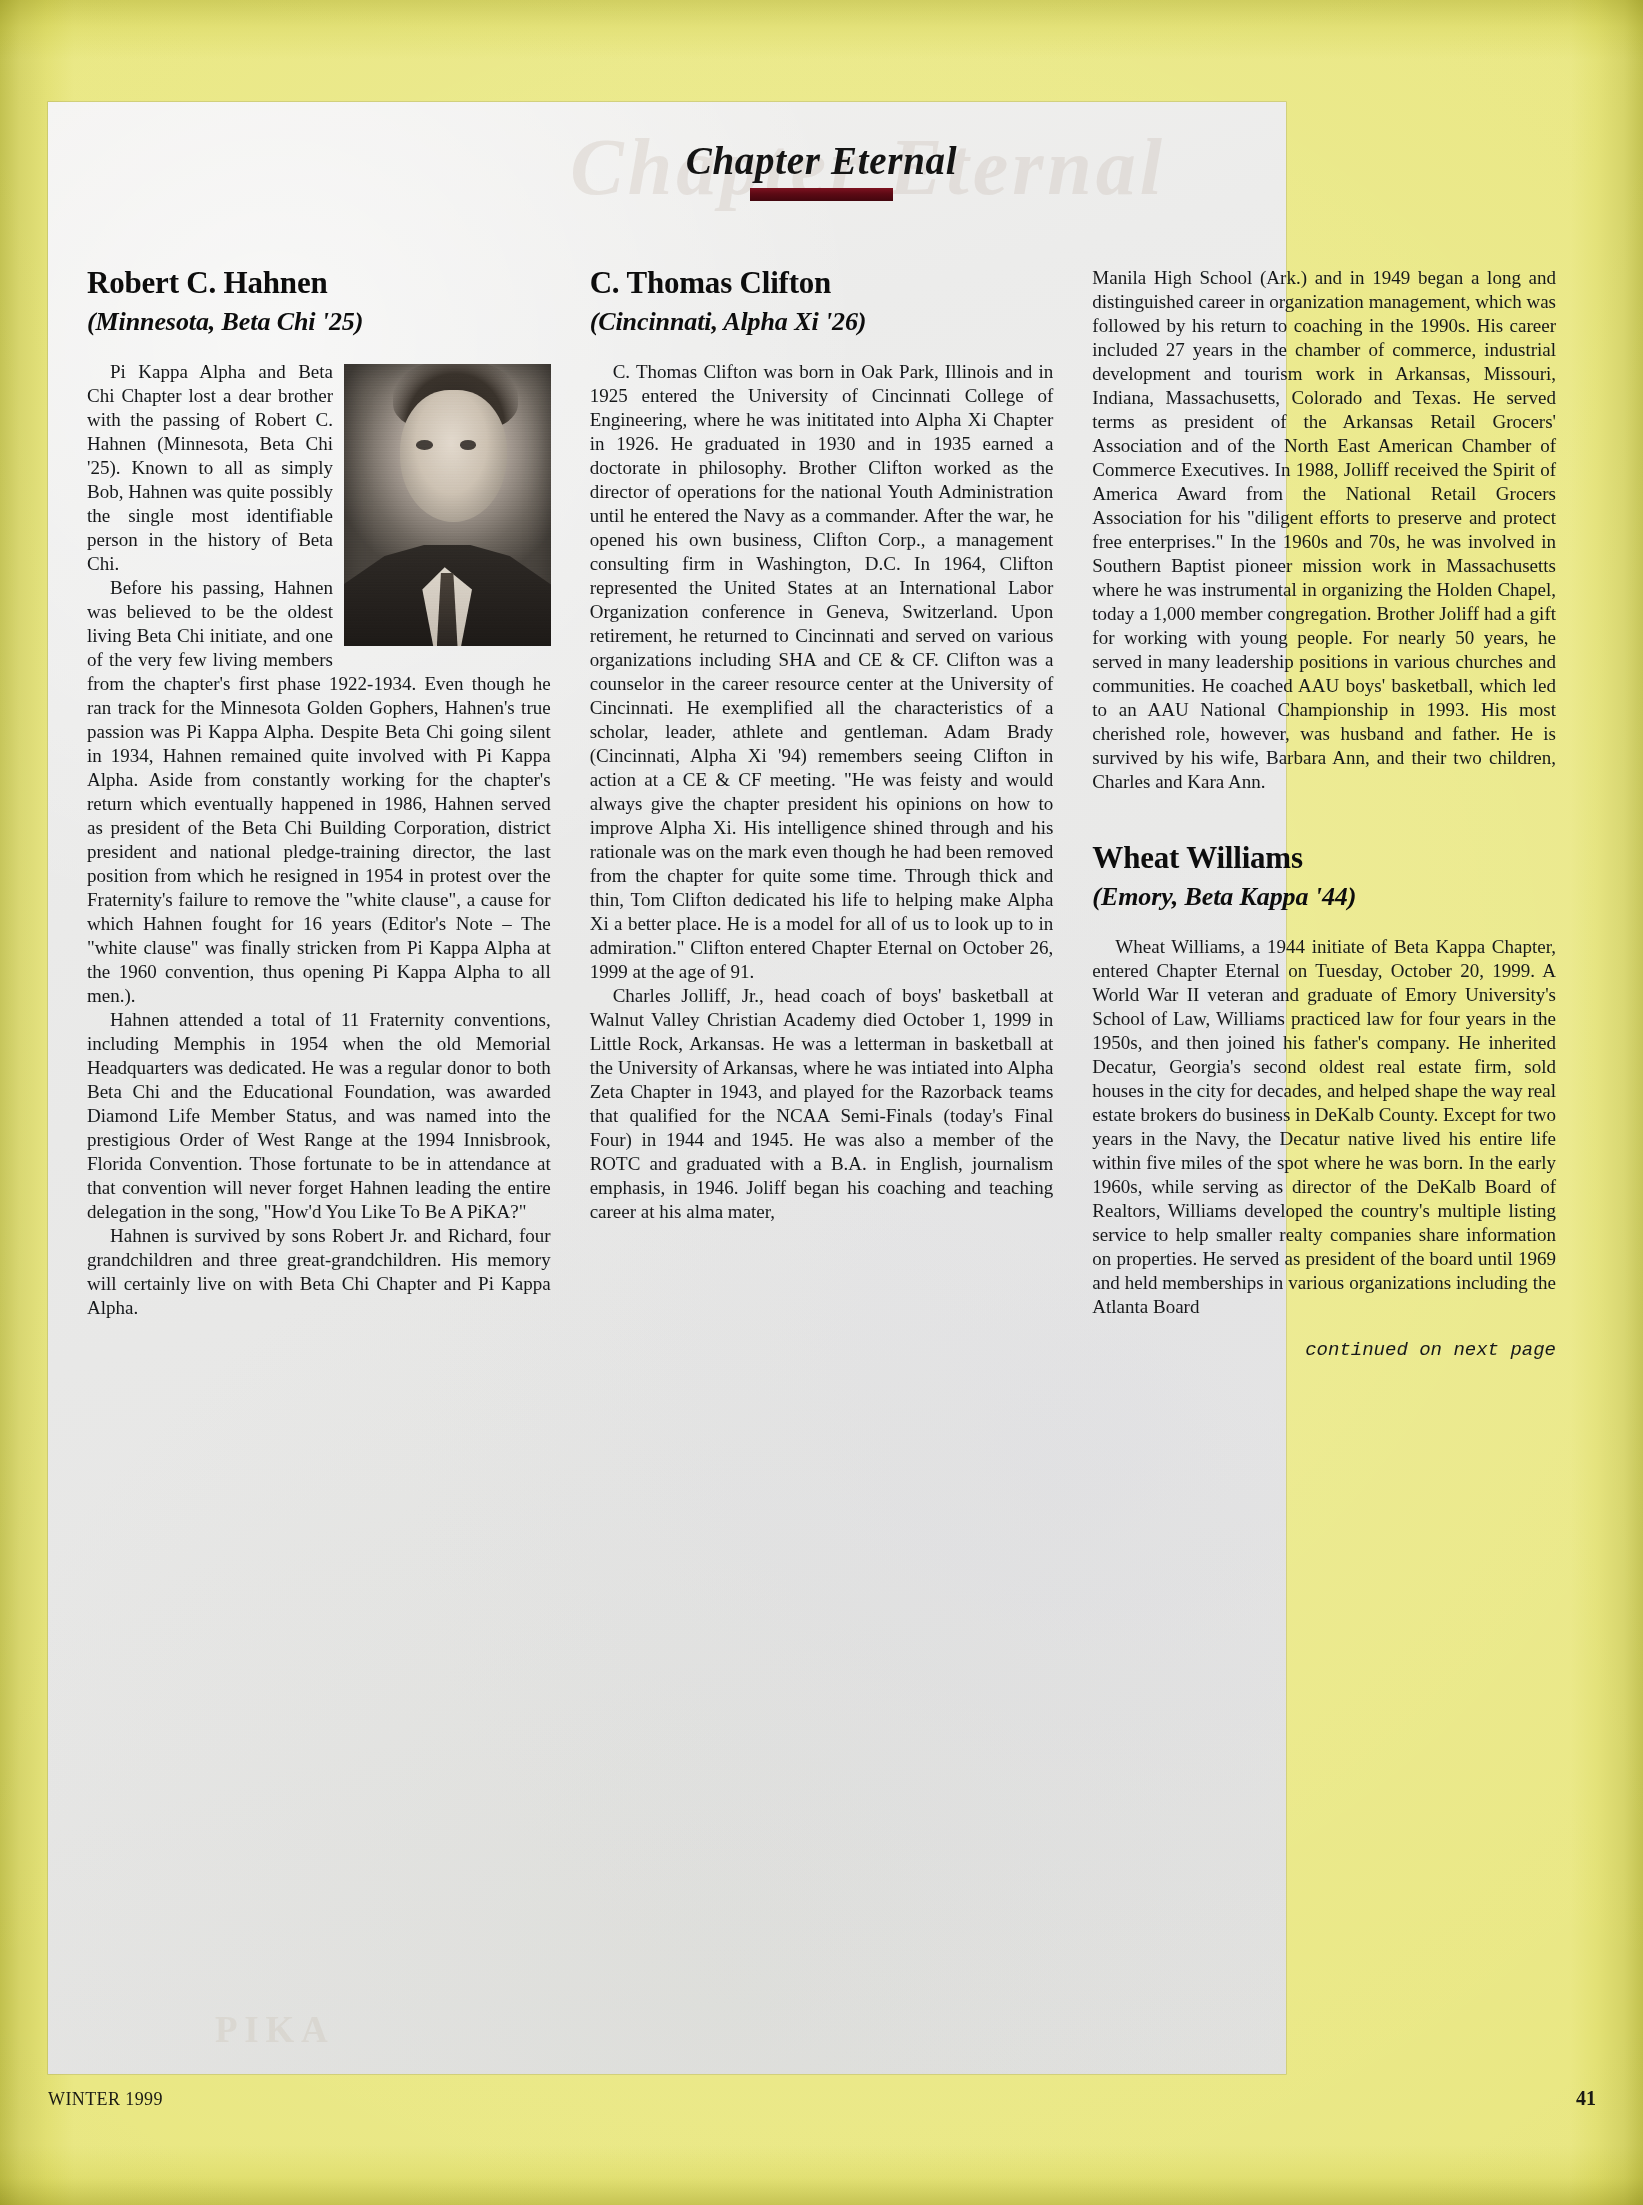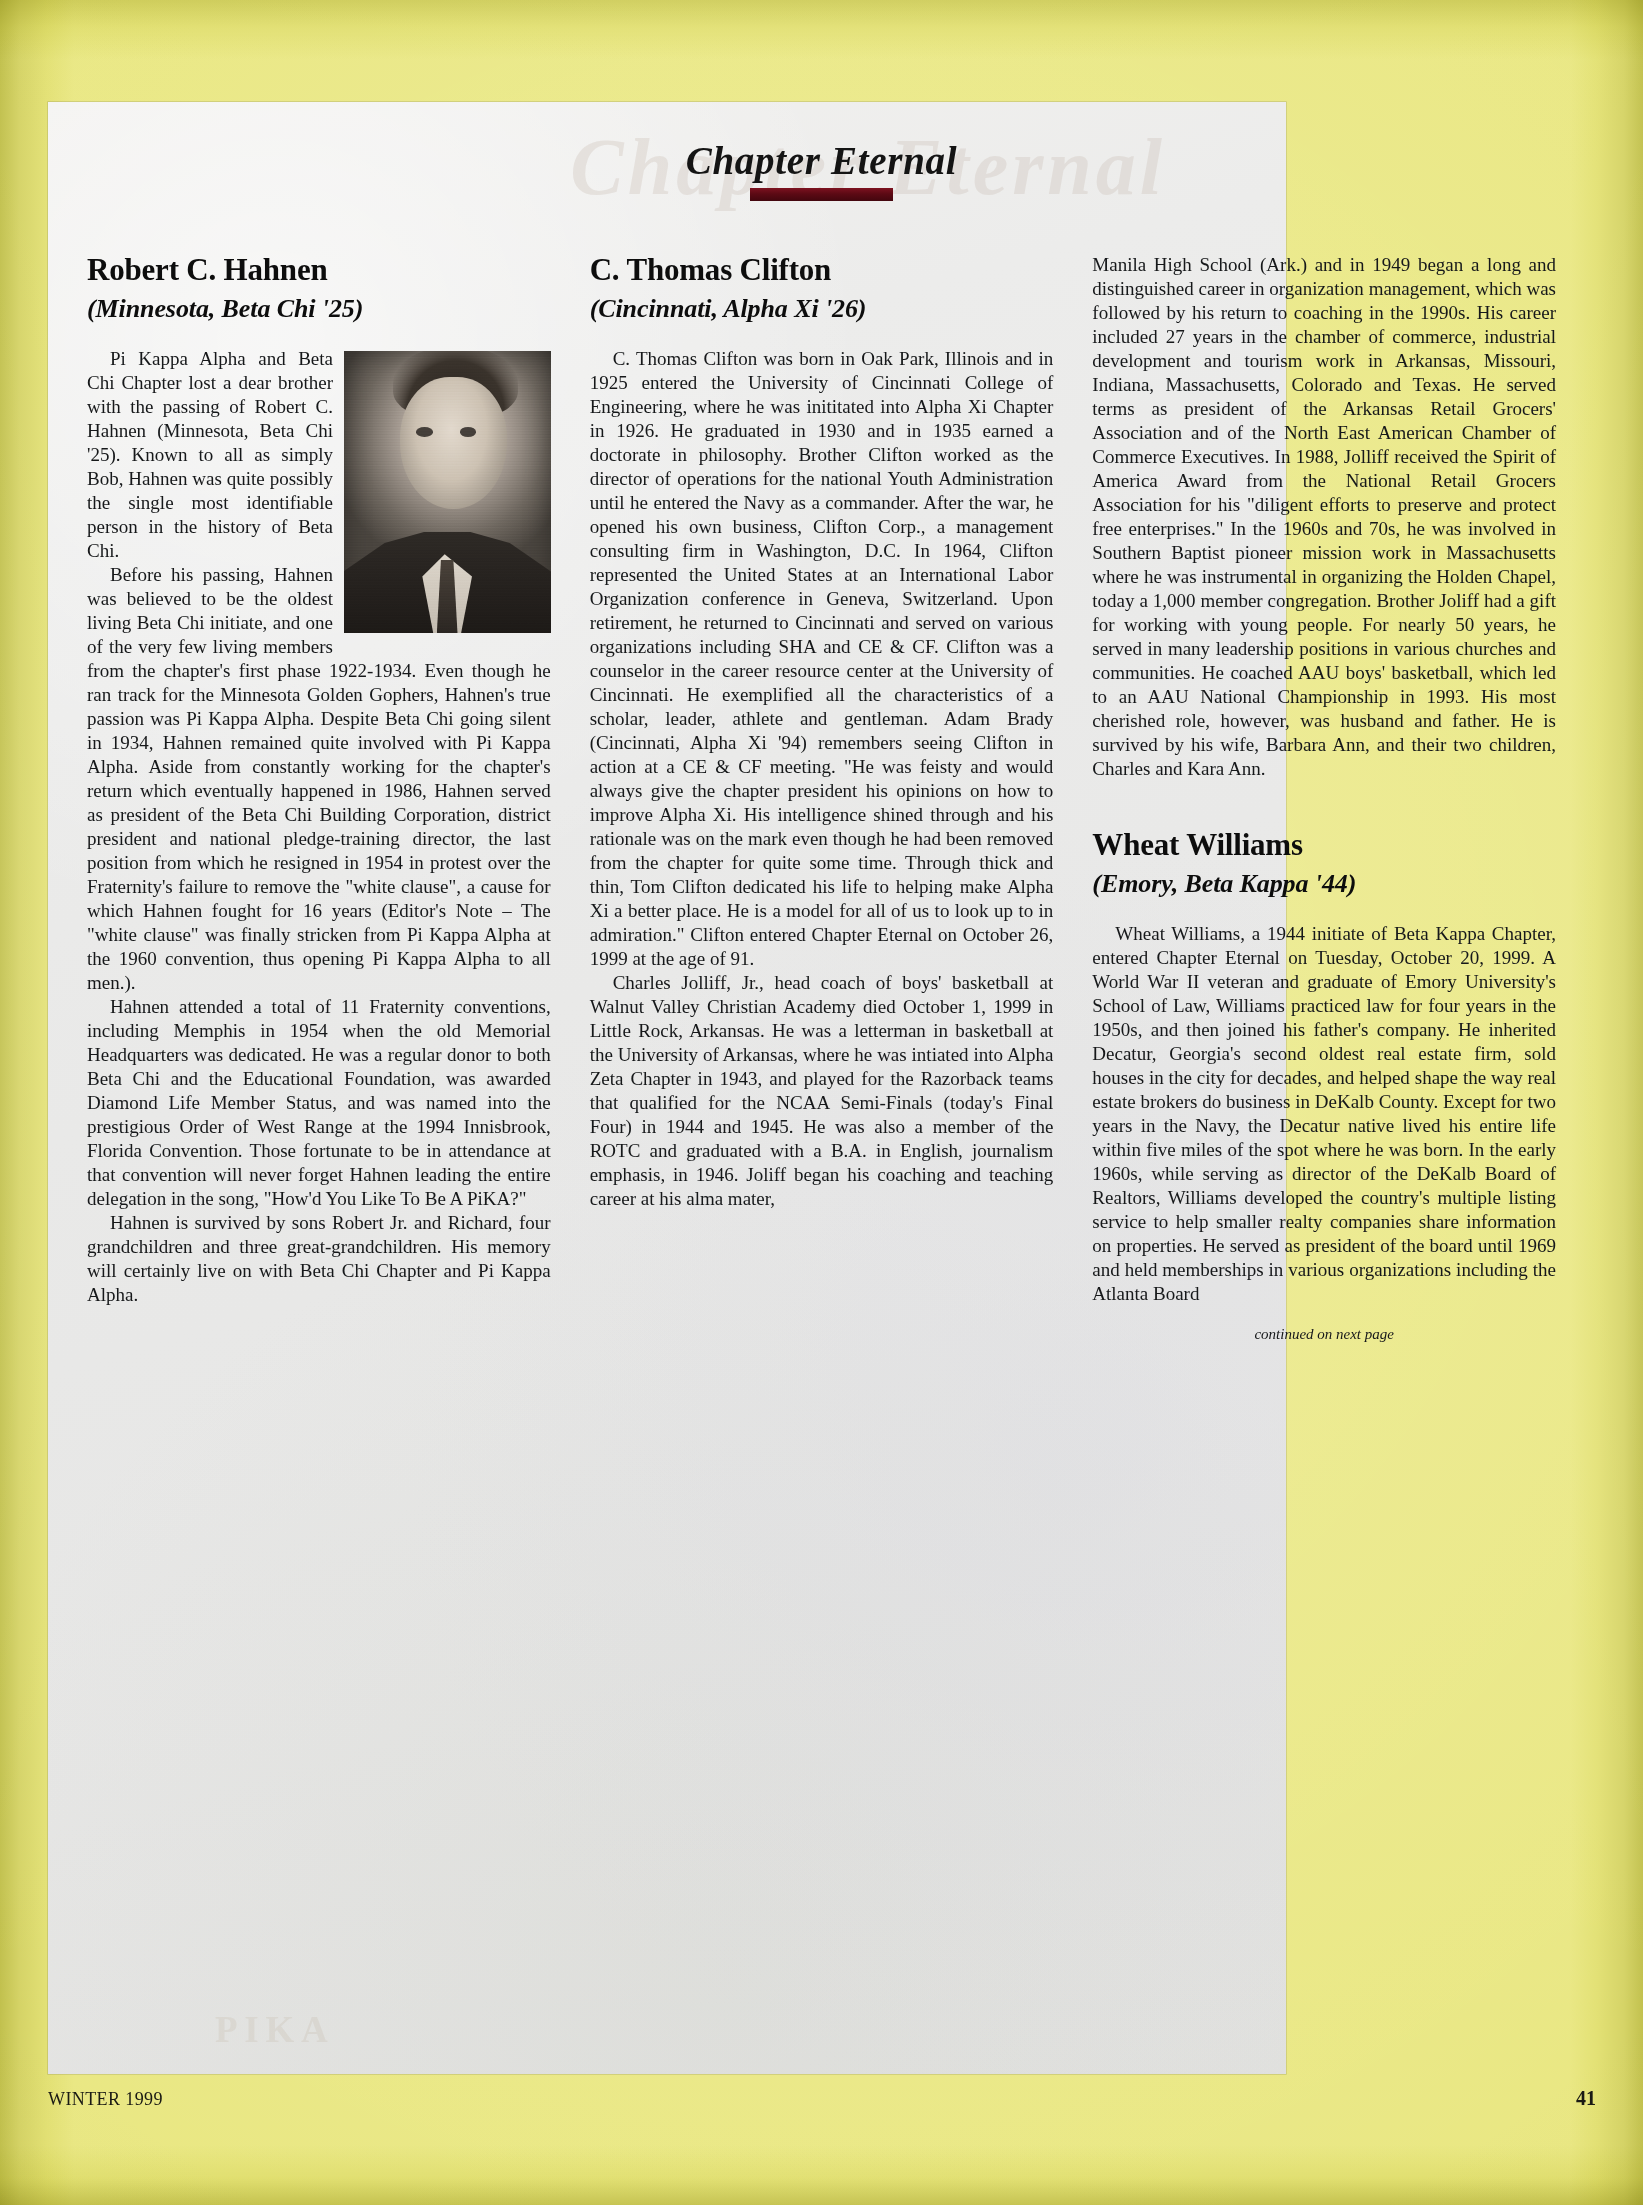--- a/index.html
+++ b/index.html
@@ -121,20 +121,21 @@
   
   .columns {
     display: flex;
     margin-top: 52px;
     gap: 39px;
     height: 1698px;
   }
   .col {
     width: 464px;
     position: relative;
+    margin-top: 13px;
   }
 
   
   .obit-name {
     font-family: "Liberation Serif", "DejaVu Serif", serif;
     font-weight: bold;
     font-size: 31px;
     color: #0d0d0d;
     line-height: 1.12;
     letter-spacing: -0.2px;
@@ -241,25 +242,25 @@
   }
   .portrait .grain {
     position: absolute; inset: 0;
     background:
       repeating-linear-gradient(0deg, rgba(255,255,255,0.035) 0px, rgba(0,0,0,0.035) 1.3px, rgba(255,255,255,0.02) 2.7px);
     mix-blend-mode: overlay;
   }
 
   
   .continued {
-    font-family: Liberation Serif, serif;
+    font-family: Liberation Mono, monospace;
     font-style: italic;
-    font-size: 15px;
+    font-size: 19px;
     color: #16181a;
-    text-align: center;
+    text-align: right;
     margin-top: 20px;
   }
 
   
   .footer {
     position: absolute;
     left: 48px;
     right: 48px;
     top: 2087px;
     display: flex;

